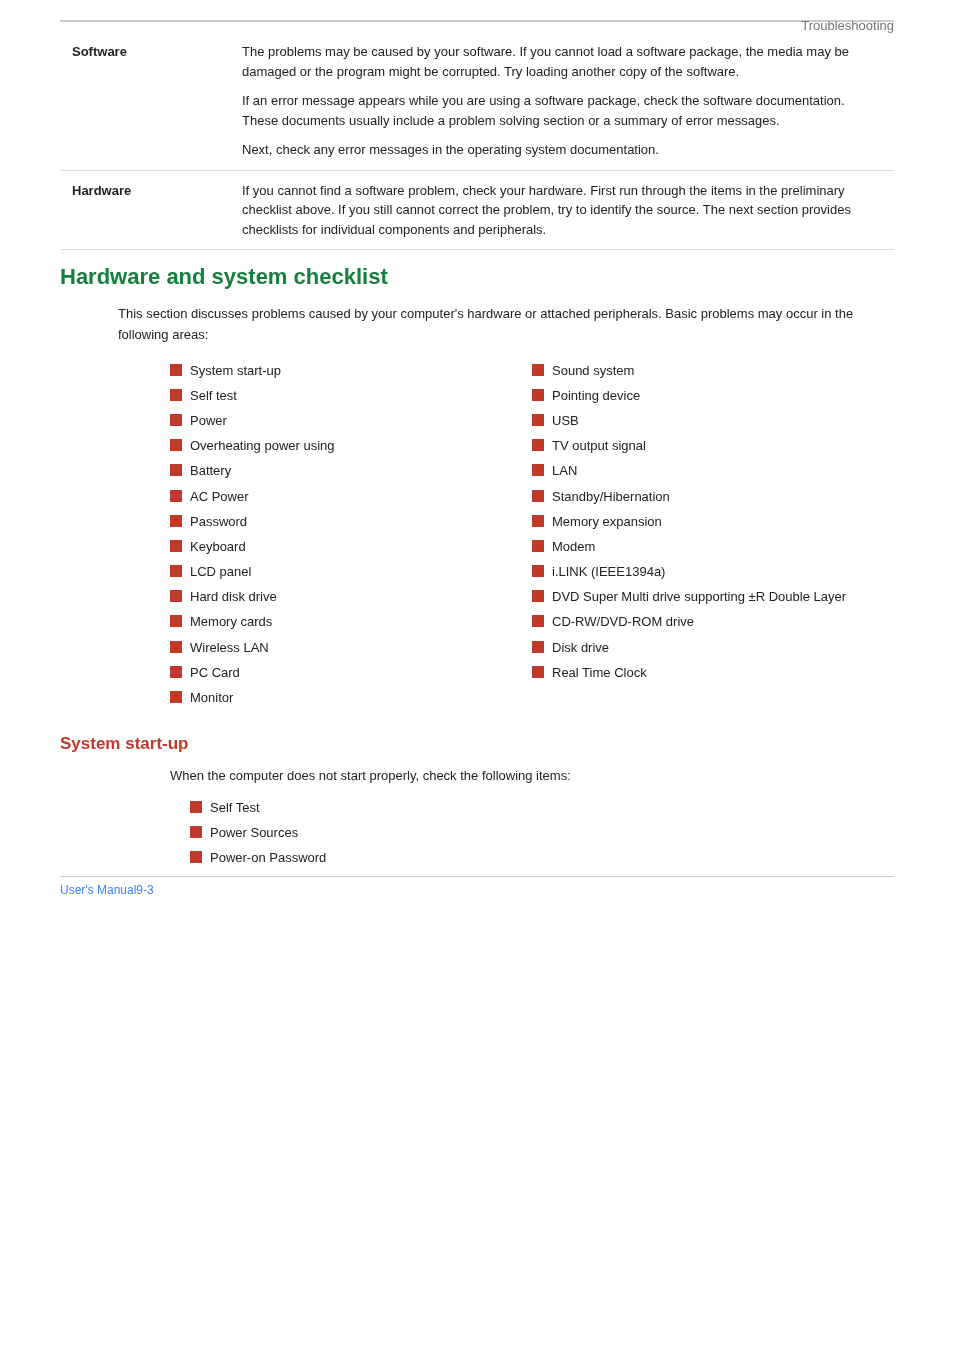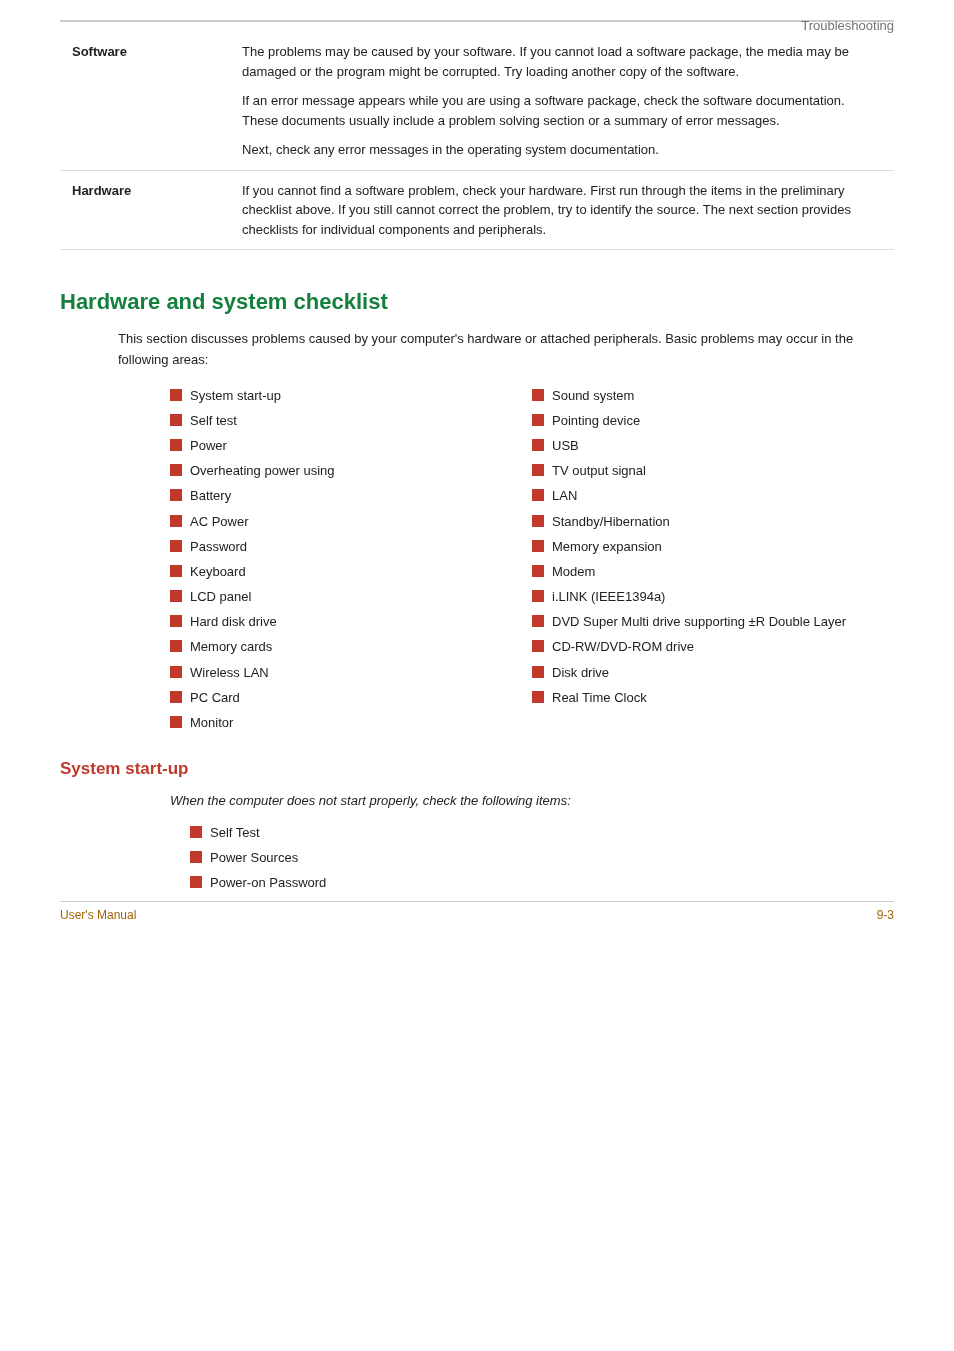--- a/index.html
+++ b/index.html
@@ -30,21 +30,21 @@
       border: none;
       border-top: 2px solid #ccc;
       margin-bottom: 0;
     }
 
     
     .info-table {
       width: 100%;
       border-collapse: collapse;
       margin-top: 10px;
-      margin-bottom: 39px;
+      margin-bottom: 14px;
     }
 
     .info-table td {
       vertical-align: top;
       padding: 10px 12px;
       border-bottom: 1px solid #ddd;
       line-height: 1.5;
     }
 
     .info-table .label-cell {
@@ -110,42 +110,40 @@
       font-size: 17px;
       font-weight: bold;
       margin-bottom: 12px;
       margin-top: 10px;
     }
 
     .subsection-intro {
       margin-left: 110px;
       margin-bottom: 12px;
       line-height: 1.6;
-      font-style: italic;
     }
 
     .sublist-area {
       margin-left: 130px;
     }
 
     .sublist-item {
       display: flex;
       align-items: flex-start;
       margin-bottom: 7px;
       line-height: 1.4;
     }
 
     .footer {
       position: absolute;
       bottom: 18px;
       left: 60px;
       right: 60px;
       display: flex;
-      justify-content: space-between;
-      color: #a16207;
+      color: #3b82f6;
       font-size: 12px;
       border-top: 1px solid #ccc;
       padding-top: 6px;
     }
   </style>
 </head>
 <body>
 
 <div class="page">
 

